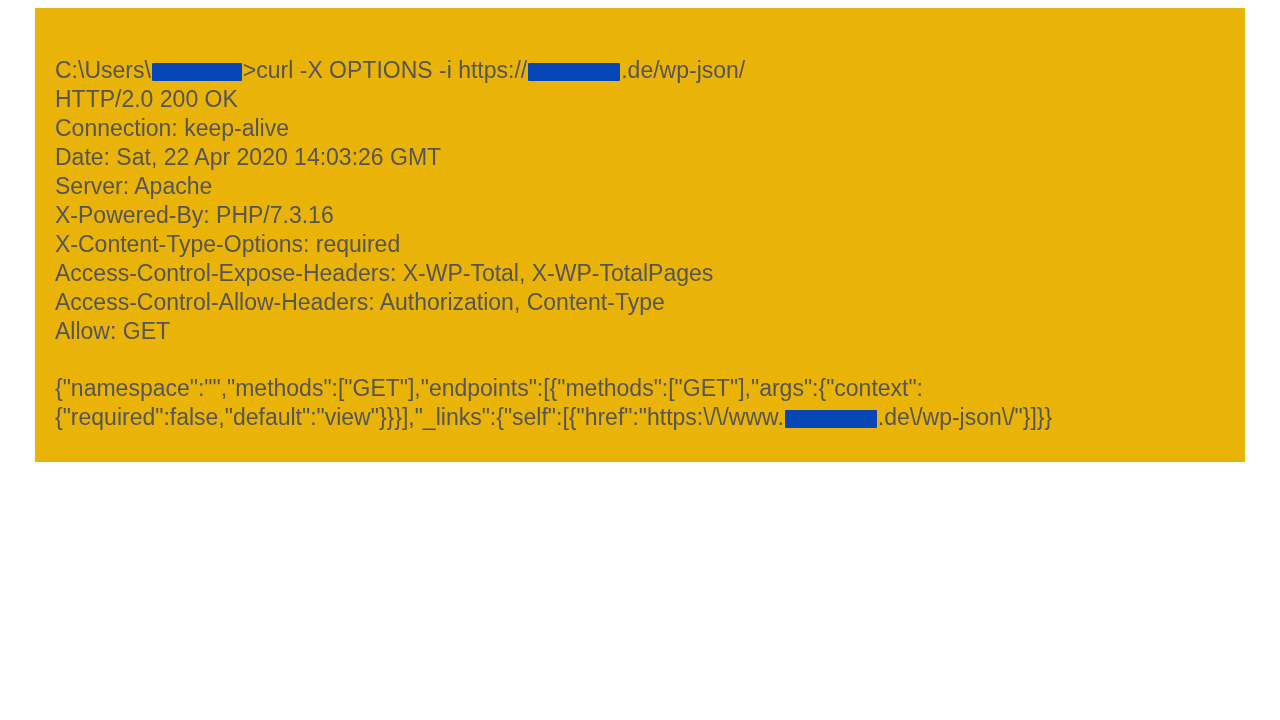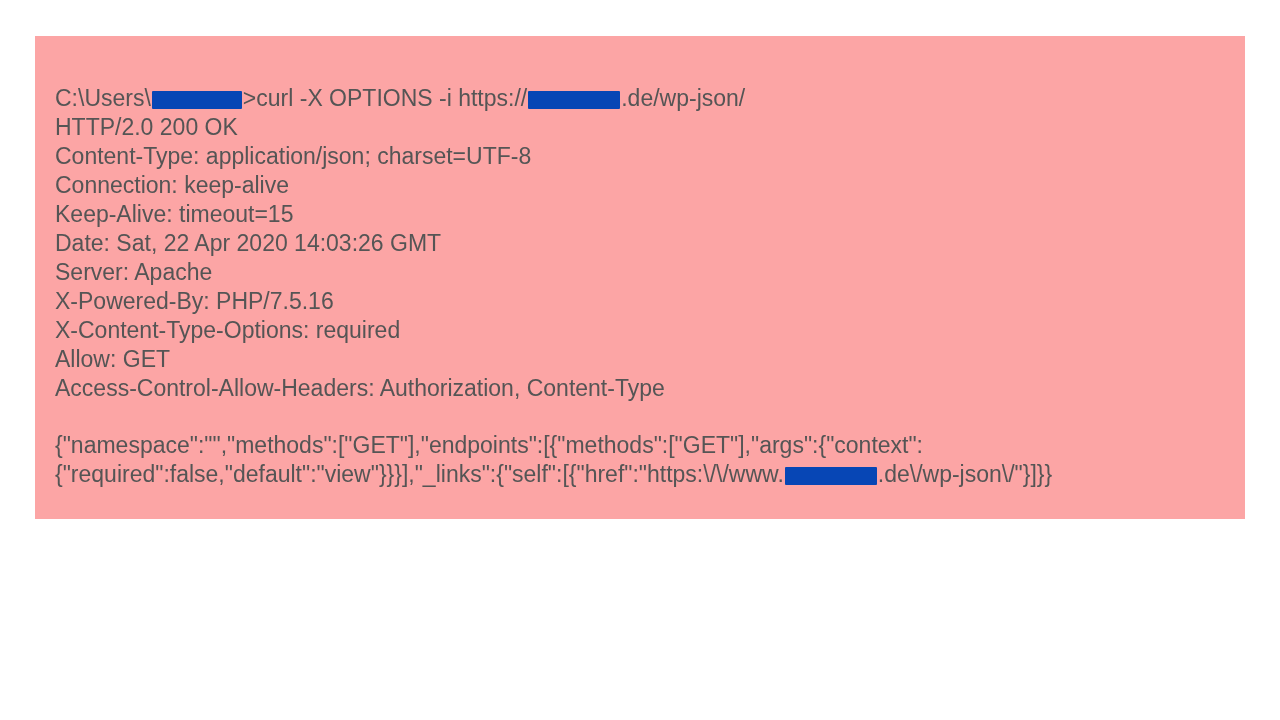--- a/index.html
+++ b/index.html
@@ -1,38 +1,37 @@
 <!DOCTYPE html>
 <html><head>
 <meta charset="utf-8">
 <style>
   html,body{margin:0;padding:0;width:1280px;height:720px;background:#fff;font-family:"Segoe UI",Tahoma,sans-serif;}
-  .wrap{margin:36px 35px 0 35px;background:#fca5a5;padding:48px 20px 30px 20px;box-sizing:border-box;}
+  .wrap{margin:8px 35px 0 35px;background:#eab308;padding:48px 20px 30px 20px;box-sizing:border-box;}
   .line{font-size:23px;color:#555;line-height:1.26;word-wrap:break-word;}
   .redact{display:inline-block;background:#0746b5;height:18px;vertical-align:middle;margin:0 1px;border-radius:1px;}
   .r1{width:90px;}
   .r2{width:92px;}
   .r3{width:92px;}
   .r4{width:92px;}
   .spacer{height:28px;}
 </style>
 </head>
 <body>
 
 <div class="wrap">
   <div class="line">
     <span>C:\Users\</span><span class="redact r1"></span><span>&gt;curl  -X OPTIONS -i https://</span><span class="redact r2"></span><span>.de/wp-json/</span>
   </div>
   <div class="line">HTTP/2.0 200 OK</div>
-  <div class="line">Content-Type: application/json; charset=UTF-8</div>
   <div class="line">Connection: keep-alive</div>
-  <div class="line">Keep-Alive: timeout=15</div>
   <div class="line">Date: Sat, 22 Apr 2020 14:03:26 GMT</div>
   <div class="line">Server: Apache</div>
-  <div class="line">X-Powered-By: PHP/7.5.16</div>
+  <div class="line">X-Powered-By: PHP/7.3.16</div>
   <div class="line">X-Content-Type-Options: required</div>
+  <div class="line">Access-Control-Expose-Headers:  X-WP-Total, X-WP-TotalPages</div>
+  <div class="line">Access-Control-Allow-Headers:  Authorization, Content-Type</div>
   <div class="line">Allow: GET</div>
-  <div class="line">Access-Control-Allow-Headers:  Authorization, Content-Type</div>
   <div class="spacer"></div>
   <div class="line">
     <span>{"namespace":"","methods":["GET"],"endpoints":[{"methods":["GET"],"args":{"context":{"required":false,"default":"view"}}}],"_links":{"self":[{"href":"https:\/\/www.</span><span class="redact r4"></span><span>.de\/wp-json\/"}]}}</span>
   </div>
 </div>
 
 </body></html>

